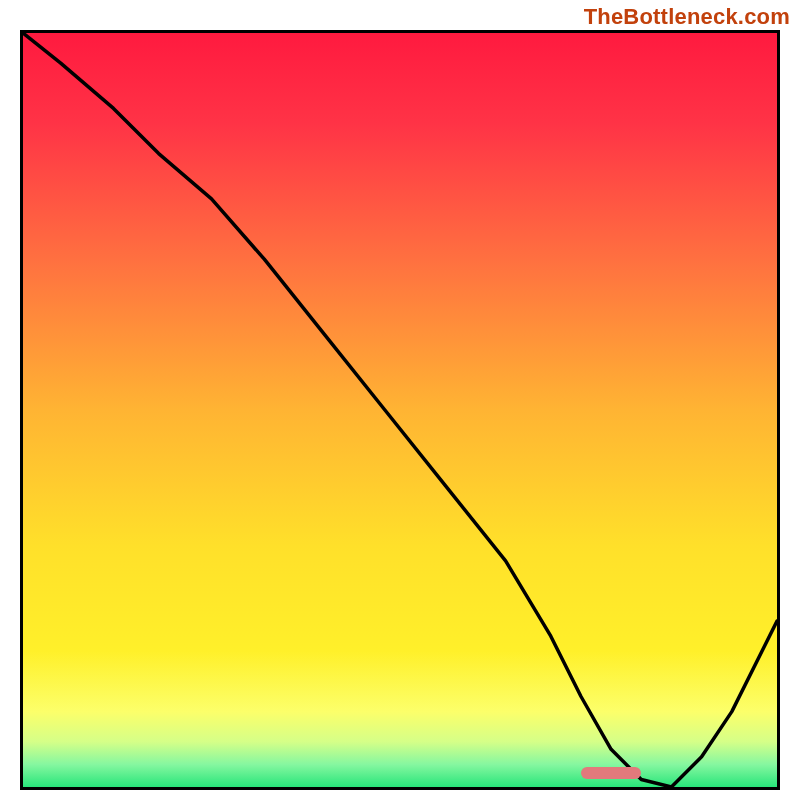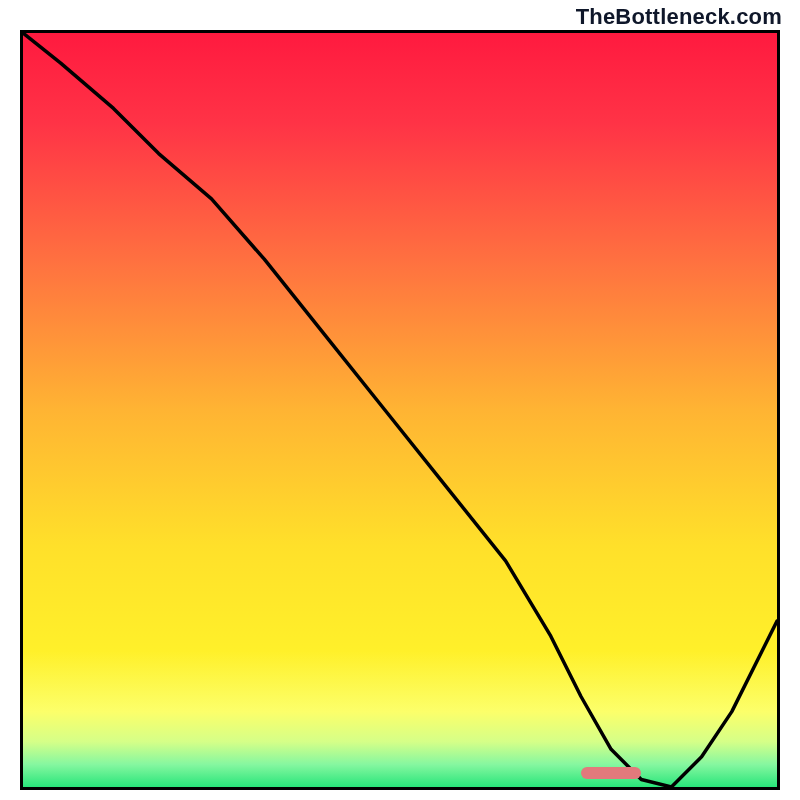--- a/index.html
+++ b/index.html
@@ -11,24 +11,24 @@
     font-family: Arial, Helvetica, sans-serif;
   }
   .container {
     position: relative;
     width: 800px;
     height: 800px;
   }
   .watermark {
     position: absolute;
     top: 4px;
-    right: 18px;
+    right: 10px;
     font-size: 22px;
     font-weight: bold;
-    color: #0f172a;
+    color: #c2410c;
     letter-spacing: 0.2px;
     margin-left: 36px;
   }
   .plot-frame {
     position: absolute;
     left: 20px;
     top: 30px;
     width: 760px;
     height: 760px;
     border: 3px solid #000;

